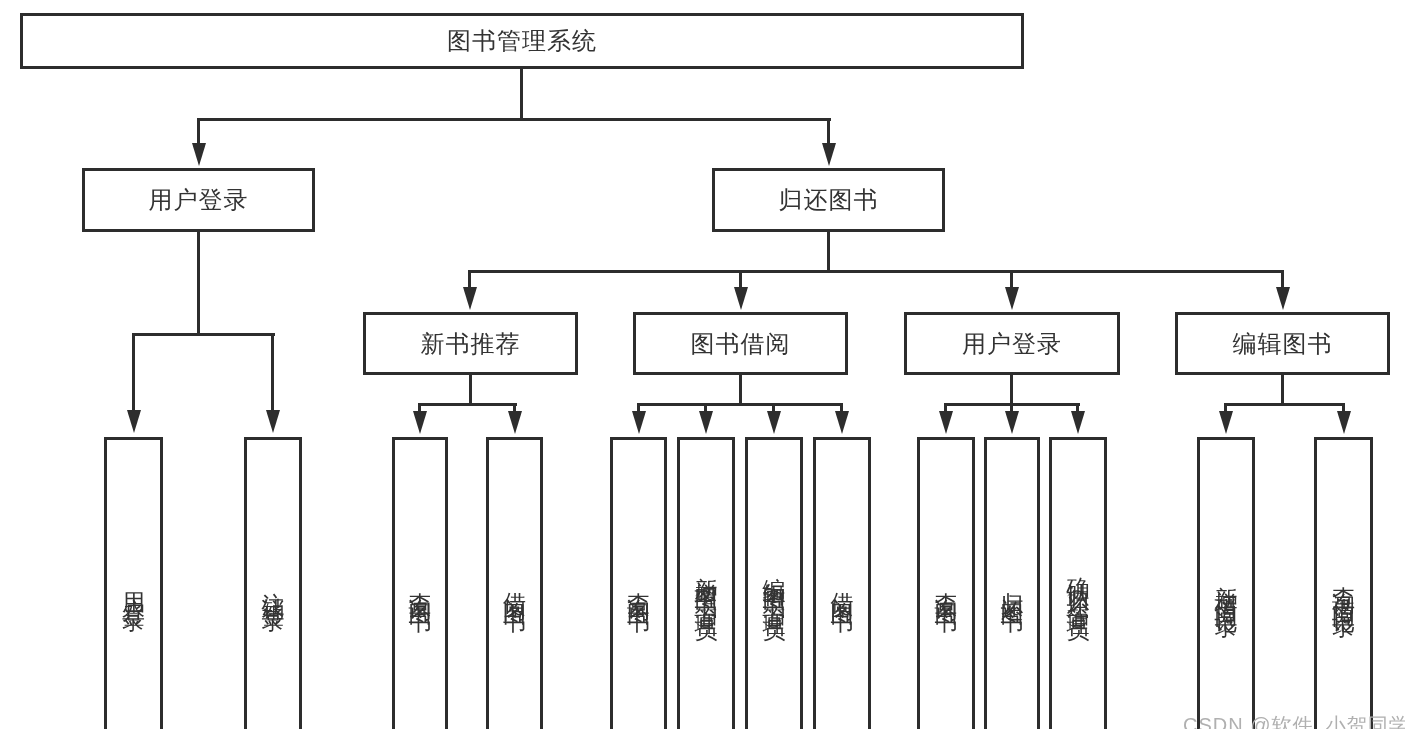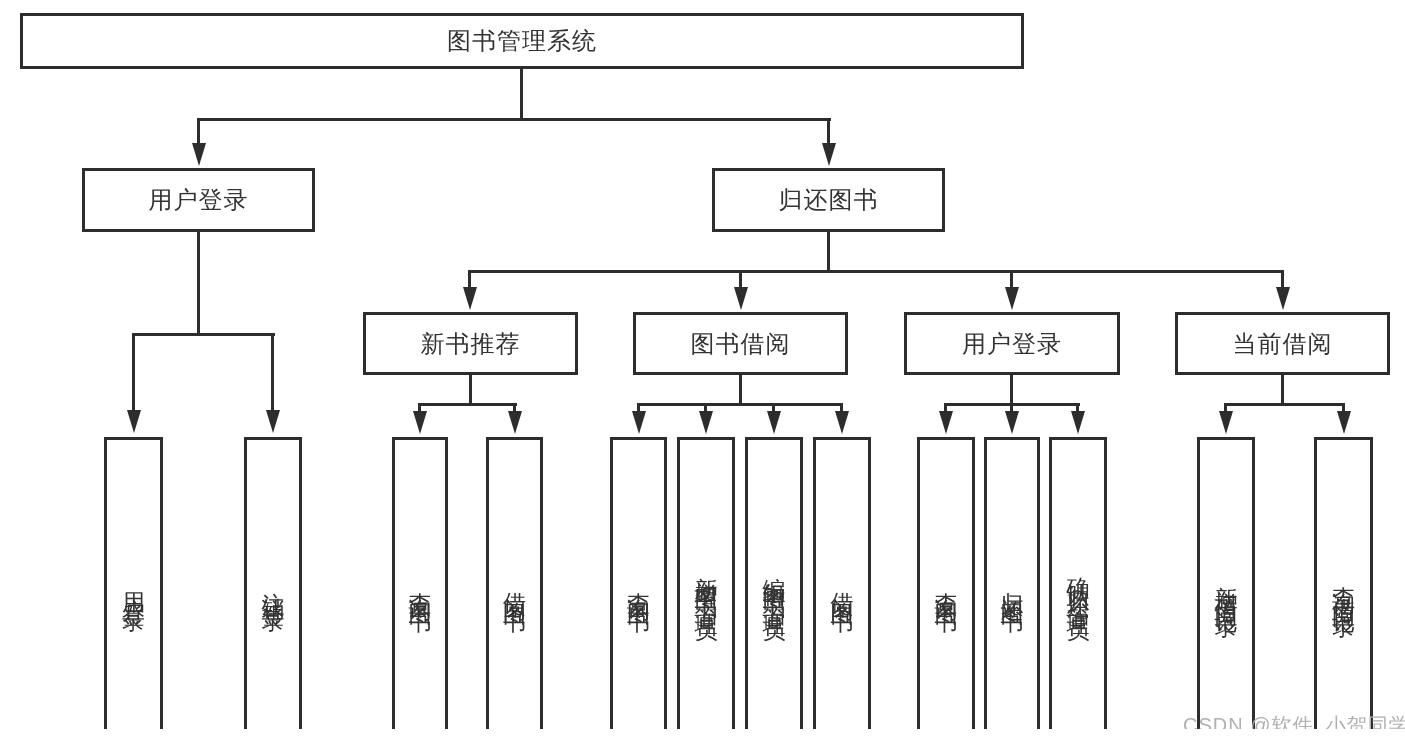--- a/index.html
+++ b/index.html
@@ -97,21 +97,21 @@
   <div class="vl" style="left:739px; top:270px; height:17px;"></div>
   <div class="ah" style="left:734px; top:287px;"></div>
   <div class="vl" style="left:1010px; top:270px; height:17px;"></div>
   <div class="ah" style="left:1005px; top:287px;"></div>
   <div class="vl" style="left:1281px; top:270px; height:17px;"></div>
   <div class="ah" style="left:1276px; top:287px;"></div>
 
   <div class="box" style="left:633px; top:312px; width:215px; height:63px;">图书借阅</div>
   <div class="box" style="left:363px; top:312px; width:215px; height:63px;">新书推荐</div>
   <div class="box" style="left:904px; top:312px; width:216px; height:63px;">用户登录</div>
-  <div class="box" style="left:1175px; top:312px; width:215px; height:63px;">当前借阅</div>
+  <div class="box" style="left:1175px; top:312px; width:215px; height:63px;">编辑图书</div>
 
   <div class="vl" style="left:469px; top:375px; height:31px;"></div>
   <div class="hl" style="left:418px; top:403px; width:99px;"></div>
   <div class="vl" style="left:418px; top:403px; height:10px;"></div>
   <div class="ah" style="left:413px; top:411px;"></div>
   <div class="vl" style="left:513px; top:403px; height:10px;"></div>
   <div class="ah" style="left:508px; top:411px;"></div>
 
   <div class="vl" style="left:739px; top:375px; height:31px;"></div>
   <div class="hl" style="left:637px; top:403px; width:206px;"></div>

